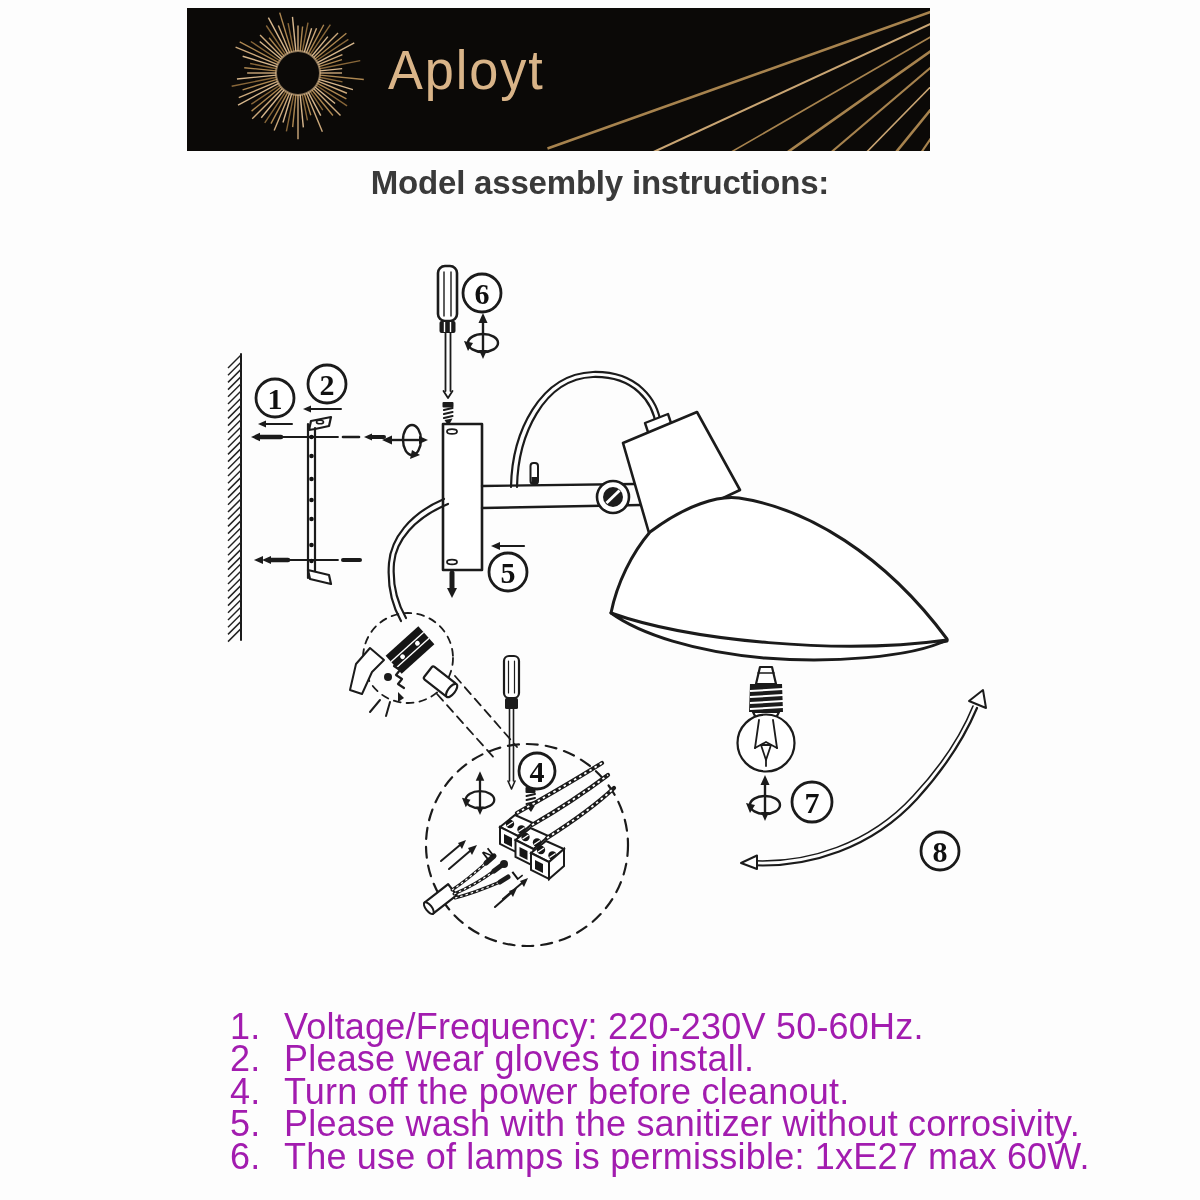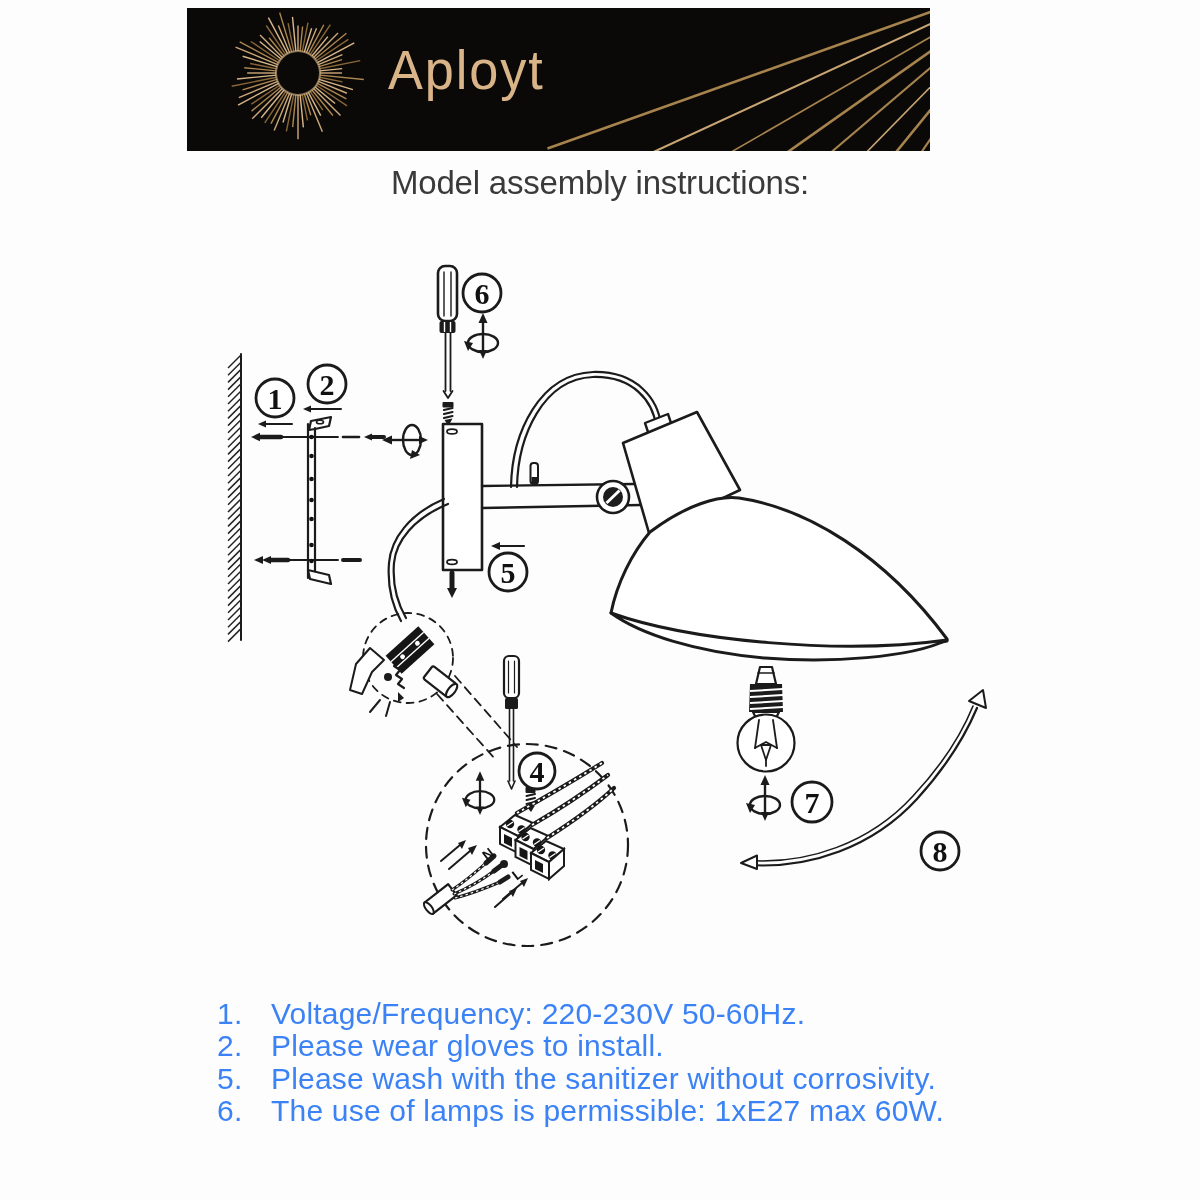--- a/index.html
+++ b/index.html
@@ -5,36 +5,36 @@
   html,body{margin:0;padding:0;background:#ffffff;}
   .page{position:relative;width:1200px;height:1200px;background:#fdfdfd;overflow:hidden;
         font-family:"Liberation Sans", sans-serif;}
   
   .banner{position:absolute;left:187px;top:8px;width:743px;height:143px;background:#0b0907;overflow:hidden;}
   .banner svg{position:absolute;left:0;top:0;}
   .brand{position:absolute;left:201px;top:30px;font-size:55px;font-weight:400;color:#d9b488;
          letter-spacing:2px;transform:scaleX(.95);transform-origin:left center;white-space:nowrap;}
   
   .title-line{position:absolute;left:0;width:100%;text-align:center;color:#3a3a3a;
-              font-size:33px;letter-spacing:-.2px;}
+              font-size:33px;letter-spacing:-.2px;font-weight:bold;}
   .t1{top:164px;} .t2{top:202px;}
   
   .diagram{position:absolute;left:0;top:240px;}
   .diagram *{vector-effect:none;}
   .ln{stroke:#1b1b1b;fill:none;stroke-linecap:round;stroke-linejoin:round;}
   .fillw{fill:#ffffff;}
   .filld{fill:#1b1b1b;stroke:none;}
   .callout-circle{fill:#ffffff;stroke:#1b1b1b;stroke-width:2.8;}
   .callout-num{font-family:"Liberation Serif", serif;font-weight:bold;font-size:30px;fill:#111;
                text-anchor:middle;}
   .wire-label{font-family:"Liberation Sans", sans-serif;font-weight:bold;font-size:14px;fill:#111;
               text-anchor:middle;}
   
-  .instructions{position:absolute;left:214px;top:995px;margin:3px;padding:0;list-style:none;
-                font-size:30px;color:#3b82f6;letter-spacing:.2px;}
+  .instructions{position:absolute;left:214px;top:995px;margin:16px;padding:0;list-style:none;
+                font-size:36px;color:#a21caf;letter-spacing:.2px;}
   .instructions li{height:32.4px;line-height:32.4px;white-space:nowrap;}
   .instructions .num{display:inline-block;width:54px;}
 </style>
 </head>
 <body>
 
 <div class="page">
 
   <div class="banner">
     <svg width="827" height="143" viewBox="0 0 827 143">
@@ -433,16 +433,17 @@
     </g>
     <g>
       <circle class="callout-circle" cx="940" cy="851" r="19"></circle>
       <text class="callout-num" x="940" y="861.5">8</text>
     </g>
   </svg>
 
   <ol class="instructions">
     <li><span class="num">1.</span><span>Voltage/Frequency: 220-230V 50-60Hz.</span></li>
     <li><span class="num">2.</span><span>Please wear gloves to install.</span></li>
+    <li><span class="num">4.</span><span>Turn off the power before cleanout.</span></li>
     <li><span class="num">5.</span><span>Please wash with the sanitizer without corrosivity.</span></li>
     <li><span class="num">6.</span><span>The use of lamps is permissible: 1xE27 max 60W.</span></li>
   </ol>
 </div>
 
 </body></html>

